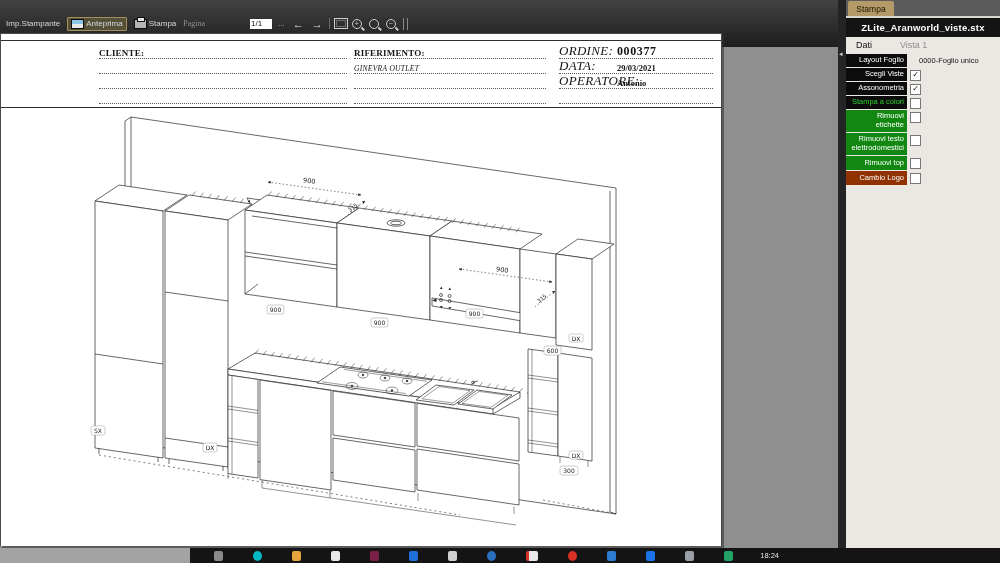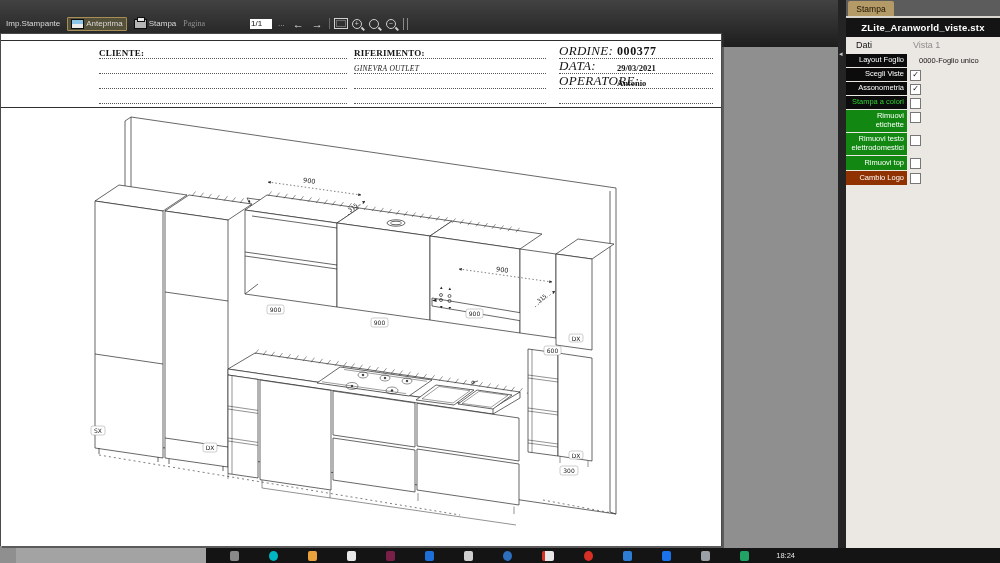--- a/index.html
+++ b/index.html
@@ -52,38 +52,38 @@
   .splitter .collapse{position:absolute;left:1px;top:50px;color:#cfcfcf;font-size:7px;line-height:7px;}
 
   
   .panel{position:absolute;left:846px;top:0;width:154px;height:548px;background:#ebe8e3;}
   .panel-topstrip{height:16px;background:#5c5c5c;position:relative;}
   .panel-tab{position:absolute;left:2px;top:1px;width:46px;height:15px;background:#b49a66;
     color:#1c1405;font-size:8.5px;display:flex;align-items:center;justify-content:center;
     border-radius:2px 2px 0 0;}
   .panel-title{height:19px;background:#141414;border-top:2px solid #d9d6d0;color:#fff;
     font-size:9.5px;font-weight:bold;display:flex;align-items:center;justify-content:center;letter-spacing:.2px;}
-  .panel-tabs{height:16px;display:flex;align-items:center;gap:13px;padding-left:10px;font-size:9px;}
+  .panel-tabs{height:16px;display:flex;align-items:center;padding-left:10px;font-size:9px;}
   .tab-dati{color:#111;}
   .tab-vista{color:#8d8d8d;margin-left:28px;}
   .prows{padding-top:1px;}
   .prow{display:flex;margin-bottom:1px;align-items:stretch;}
   .prow .plabel{width:57px;color:#fff;font-size:7.5px;text-align:right;
     padding:1px 3px 1px 1px;display:flex;align-items:center;justify-content:flex-end;line-height:1.15;}
   .plabel.black{background:#0c0c0c;}
   .plabel.greentext{color:#2fd32f;}
   .plabel.green{background:#128812;}
   .plabel.maroon{background:#8f3200;}
   .pvalue{font-size:7.5px;color:#141414;padding-left:12px;display:flex;align-items:center;}
   .cb{width:9px;height:9px;background:#fff;border:1px solid #777;margin:2px 0 0 3px;
       font-size:8px;line-height:8px;text-align:center;color:#111;}
   .h1{height:13px;} .h2{height:22px;} .h3{height:14px;}
 
   
-  .taskbar{position:absolute;left:0;top:548px;width:805px;height:15px;margin-left:16px;}
+  .taskbar{position:absolute;left:0;top:548px;width:805px;height:15px;}
   .tb-left{position:absolute;left:0;top:0;width:190px;height:15px;background:#a3a3a3;}
   .tb-main{position:absolute;left:190px;top:0;width:810px;height:15px;background:#141414;
     display:flex;align-items:flex-start;gap:30px;padding:3px 0 0 24px;box-sizing:border-box;}
   .ticon{width:9px;height:10px;border-radius:2px;flex:none;}
   .clock{position:absolute;right:26px;top:3px;color:#e6e6e6;font-size:7.5px;}
 </style>
 </head>
 <body>
 
 <div class="toolbar">

